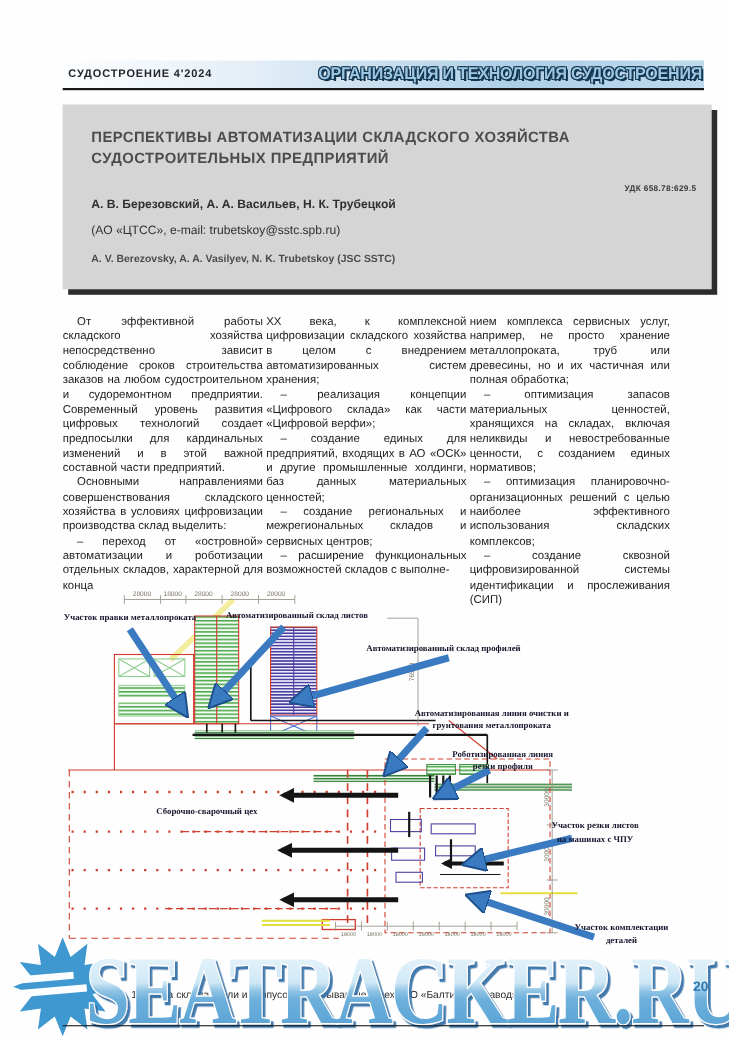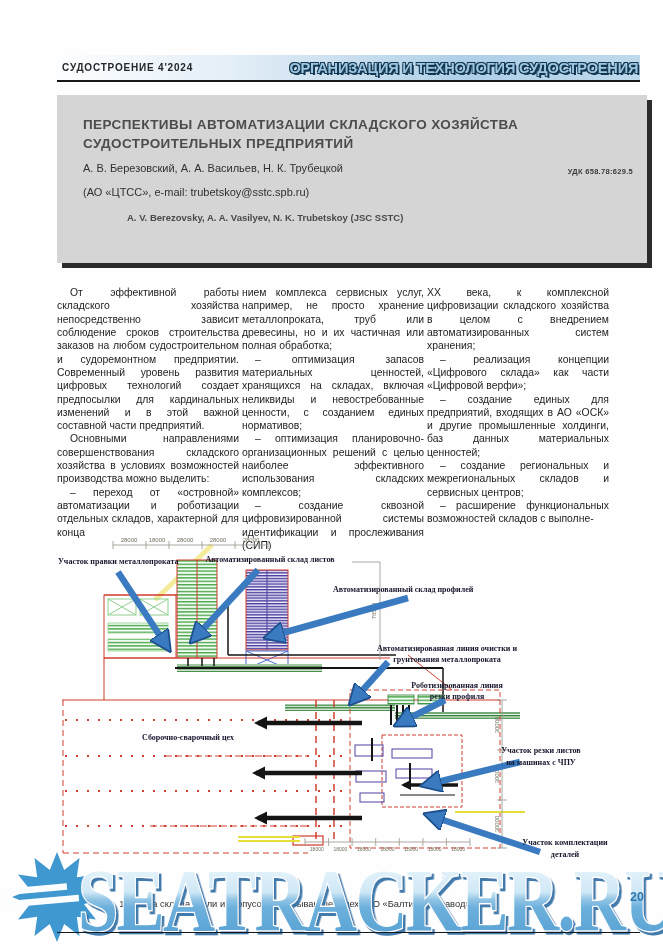--- a/index.html
+++ b/index.html
@@ -11,25 +11,25 @@
           border-bottom:2.5px solid #15181a;display:flex;align-items:center;justify-content:space-between;}
   .journal{font-size:10px;font-weight:bold;letter-spacing:.8px;color:#23262a;padding-left:5px;}
   .section-title{font-size:15.5px;font-weight:bold;letter-spacing:-.2px;color:#9cc6e2;padding-right:2px;
           text-shadow:-1px -1px 0 #14364f,1px -1px 0 #14364f,-1px 1px 0 #14364f,1px 1px 0 #14364f,2px 2px 0 #14364f;
           transform:scaleX(.94);transform-origin:right;}
   
   .title-block{position:absolute;left:57px;top:95px;width:590px;height:168px;background:#d5d5d5;
           box-shadow:5px 5px 0 #2c2c2c;box-sizing:border-box;padding:21px 26px 0 26px;}
   .art-title{font-size:13.5px;font-weight:bold;letter-spacing:.4px;color:#4c4c4c;line-height:1.4;
           text-transform:uppercase;width:440px;}
-  .authors-ru{margin-top:8px;font-size:11px;font-weight:normal;color:#303030;}
+  .authors-ru{margin-top:26px;font-size:11px;font-weight:bold;color:#303030;}
   .affil{font-size:11px;color:#303030;margin-top:12px;}
   .udk{position:absolute;right:14px;top:72px;font-size:7.5px;color:#3a3a3a;letter-spacing:.3px;font-weight:bold;}
   .title-en{margin-top:18px;font-size:11px;color:#5a5a5a;letter-spacing:.5px;}
-  .authors-en{margin-top:14px;font-size:9.5px;font-weight:bold;color:#4a4a4a;margin-left:44px;}
+  .authors-en{margin-top:14px;font-size:9.5px;font-weight:bold;color:#4a4a4a;}
   
   .body-cols{position:absolute;left:57px;top:286px;width:572px;display:flex;gap:3px;}
   .col{width:182px;font-size:10.4px;line-height:1.28;text-align:justify;color:#1d1d1d;}
   .col p{margin:0;}
   .col p.ind{text-indent:13px;}
   
   .fig-svg{position:absolute;left:0;top:533px;z-index:1;}
   .caption{position:absolute;left:98px;top:874px;width:420px;font-size:9.3px;color:#2e2e2e;z-index:2;margin-top:25px;}
   
   .wm-svg{position:absolute;left:0;top:835px;z-index:3;}
@@ -50,35 +50,35 @@
     <div class="art-title">ПЕРСПЕКТИВЫ АВТОМАТИЗАЦИИ СКЛАДСКОГО ХОЗЯЙСТВА СУДОСТРОИТЕЛЬНЫХ ПРЕДПРИЯТИЙ</div>
     <div class="authors-ru">А. В. Березовский, А. А. Васильев, Н. К. Трубецкой</div>
     <div class="affil">(АО «ЦТСС», e-mail: trubetskoy@sstc.spb.ru)</div>
     <div class="udk">УДК 658.78:629.5</div>
     <div class="authors-en">A. V. Berezovsky, A. A. Vasilyev, N. K. Trubetskoy (JSC SSTC)</div>
   </div>
 
   <div class="body-cols">
     <div class="col">
       <p class="ind">От эффективной работы складского хозяйства непосредственно зависит соблюдение сроков строительства заказов на любом судостроительном и судоремонтном предприятии. Современный уровень развития цифровых технологий создает предпосылки для кардинальных изменений и в этой важной составной части предприятий.</p>
-      <p class="ind">Основными направлениями совершенствования складского хозяйства в условиях возможностей производства можно выделить:</p>
+      <p class="ind">Основными направлениями совершенствования складского хозяйства в условиях цифровизации производства склад выделить:</p>
       <p class="ind">– переход от «островной» автоматизации и роботизации отдельных складов, характерной для конца</p>
-    </div>
-    <div class="col">
-      <p>нием комплекса сервисных услуг, например, не просто хранение металлопроката, труб или древесины, но и их частичная или полная обработка;</p>
-      <p class="ind">– оптимизация запасов материальных ценностей, хранящихся на складах, включая неликвиды и невостребованные ценности, с созданием единых нормативов;</p>
-      <p class="ind">– оптимизация планировочно-организационных решений с целью наиболее эффективного использования складских комплексов;</p>
-      <p class="ind">– создание сквозной цифровизированной системы идентификации и прослеживания (СИП)</p>
     </div>
     <div class="col">
       <p>XX века, к комплексной цифровизации складского хозяйства в целом с внедрением автоматизированных систем хранения;</p>
       <p class="ind">– реализация концепции «Цифрового склада» как части «Цифровой верфи»;</p>
       <p class="ind">– создание единых для предприятий, входящих в АО «ОСК» и другие промышленные холдинги, баз данных материальных ценностей;</p>
       <p class="ind">– создание региональных и межрегиональных складов и сервисных центров;</p>
       <p class="ind">– расширение функциональных возможностей складов с выполне-</p>
+    </div>
+    <div class="col">
+      <p>нием комплекса сервисных услуг, например, не просто хранение металлопроката, труб или древесины, но и их частичная или полная обработка;</p>
+      <p class="ind">– оптимизация запасов материальных ценностей, хранящихся на складах, включая неликвиды и невостребованные ценности, с созданием единых нормативов;</p>
+      <p class="ind">– оптимизация планировочно-организационных решений с целью наиболее эффективного использования складских комплексов;</p>
+      <p class="ind">– создание сквозной цифровизированной системы идентификации и прослеживания (СИП)</p>
     </div>
   </div>
 
   <svg class="fig-svg" width="663" height="348" viewBox="0 0 663 348">
     <defs>
       <pattern id="hg" width="6" height="3.4" patternUnits="userSpaceOnUse">
         <rect width="6" height="3.4" fill="#f4fbf4"></rect>
           <rect width="6" height="1.4" fill="#4aa84a"></rect>
       </pattern>
       <pattern id="hp" width="6" height="2.8" patternUnits="userSpaceOnUse">

